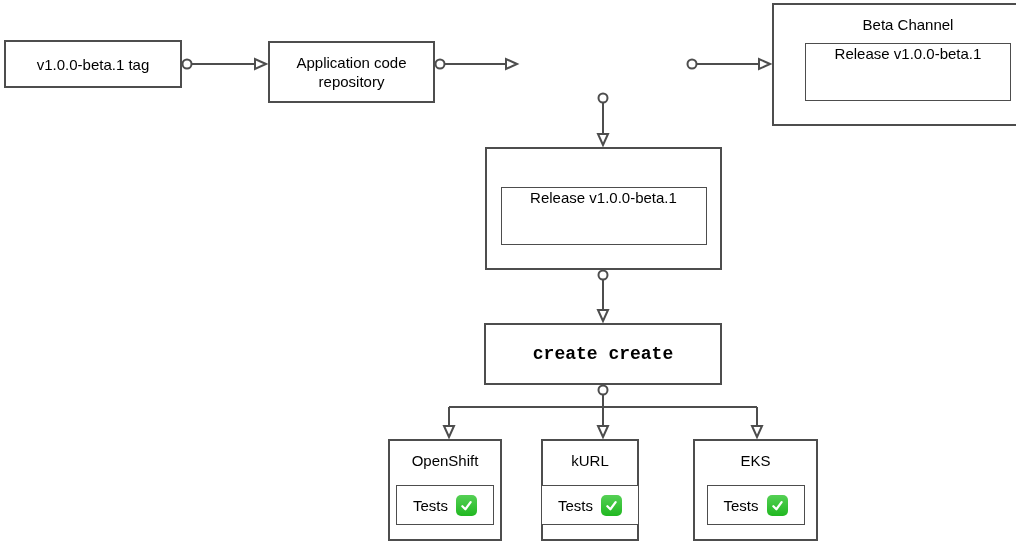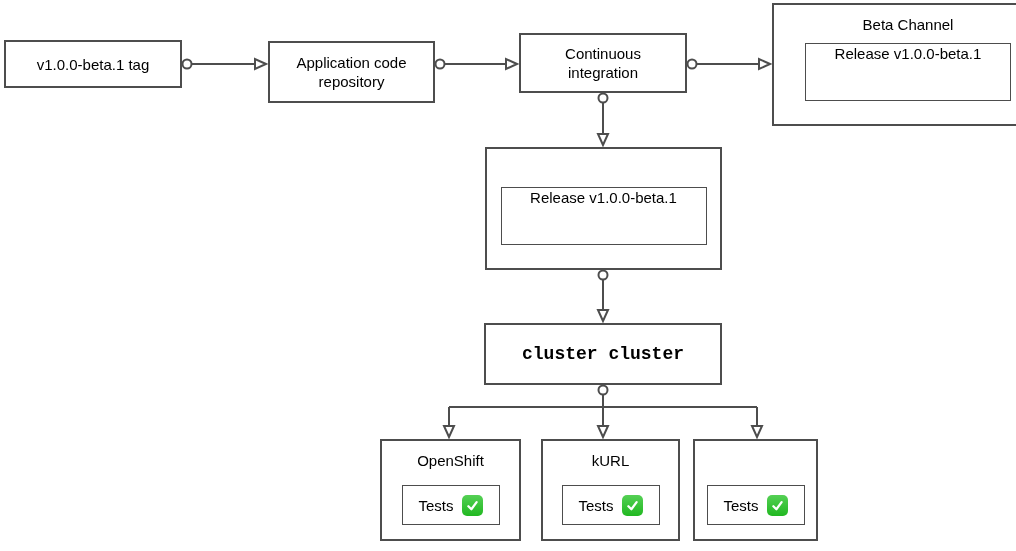--- a/index.html
+++ b/index.html
@@ -56,22 +56,22 @@
     display: flex; align-items: flex-start; justify-content: center;
     text-align: center;
   }
   .n-cluster {
     left: 484px; top: 323px; width: 238px; height: 62px;
     font-family: "Liberation Mono", "DejaVu Sans Mono", monospace;
     font-weight: 700;
     font-size: 18px;
   }
   .platform { top: 439px; height: 102px; }
-  .n-openshift { left: 380px; width: 141px; }
-  .n-kurl      { left: 541px; width: 139px; }
+  .n-openshift { left: 388px; width: 114px; }
+  .n-kurl      { left: 541px; width: 98px; }
   .n-eks       { left: 693px; width: 125px; }
   .platform-title { margin-top: 10px; text-align: center; }
   .tests-box {
     position: absolute;
     left: 50%; transform: translateX(-50%);
     top: 44px; width: 98px; height: 40px;
     box-sizing: border-box;
     border: 1.5px solid #4d4d4d;
     background: #ffffff;
     display: flex; align-items: center; justify-content: center;
@@ -131,39 +131,36 @@
   </svg>
 
   <div class="node leaf n-tag">
     <span class="lbl">v1.0.0-beta.1 tag</span>
   </div>
 
   <div class="node leaf n-repo">
     <span class="lbl">Application code repository</span>
   </div>
 
-  <div class="node leaf n-ci">
-    <span class="lbl">Continuous integration</span>
-  </div>
 
   <div class="node n-beta">
     <div class="channel-title">Beta Channel</div>
     <div class="inner-box">
       <span>Release v1.0.0-beta.1</span>
     </div>
   </div>
 
   <div class="node n-temp">
     <div class="inner-box">
       <span>Release v1.0.0-beta.1</span>
     </div>
   </div>
 
   <div class="node leaf n-cluster">
-    <span class="lbl">cluster cluster</span>
+    <span class="lbl">create create</span>
   </div>
 
   <div class="node platform n-openshift">
     <div class="platform-title">OpenShift</div>
     <div class="tests-box">
       <span>Tests</span>
       <span class="check-icon">
         <svg width="15" height="15" viewBox="0 0 20 20">
             <polyline points="4.5,11 8.5,15 15.5,5.5"></polyline>
           </svg>
@@ -177,20 +174,21 @@
       <span>Tests</span>
       <span class="check-icon">
         <svg width="15" height="15" viewBox="0 0 20 20">
             <polyline points="4.5,11 8.5,15 15.5,5.5"></polyline>
           </svg>
       </span>
     </div>
   </div>
 
   <div class="node platform n-eks">
+    <div class="platform-title">EKS</div>
     <div class="tests-box">
       <span>Tests</span>
       <span class="check-icon">
         <svg width="15" height="15" viewBox="0 0 20 20">
             <polyline points="4.5,11 8.5,15 15.5,5.5"></polyline>
           </svg>
       </span>
     </div>
   </div>
 

